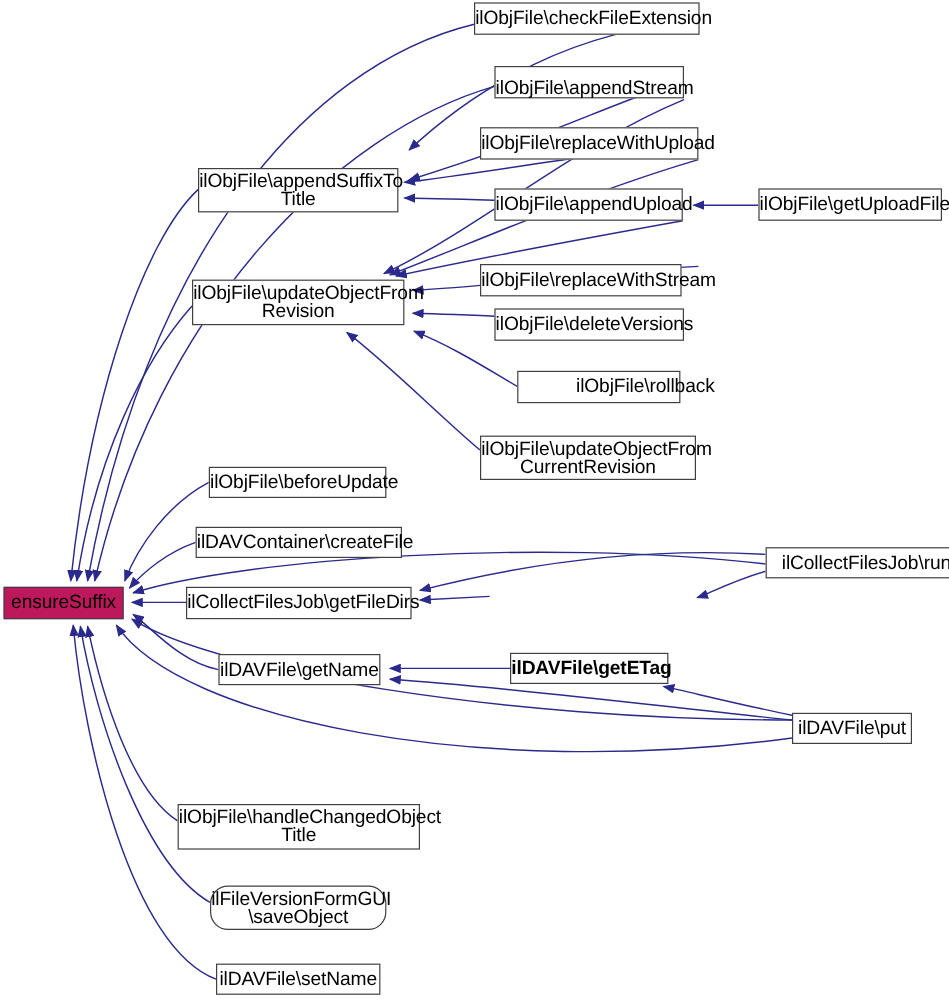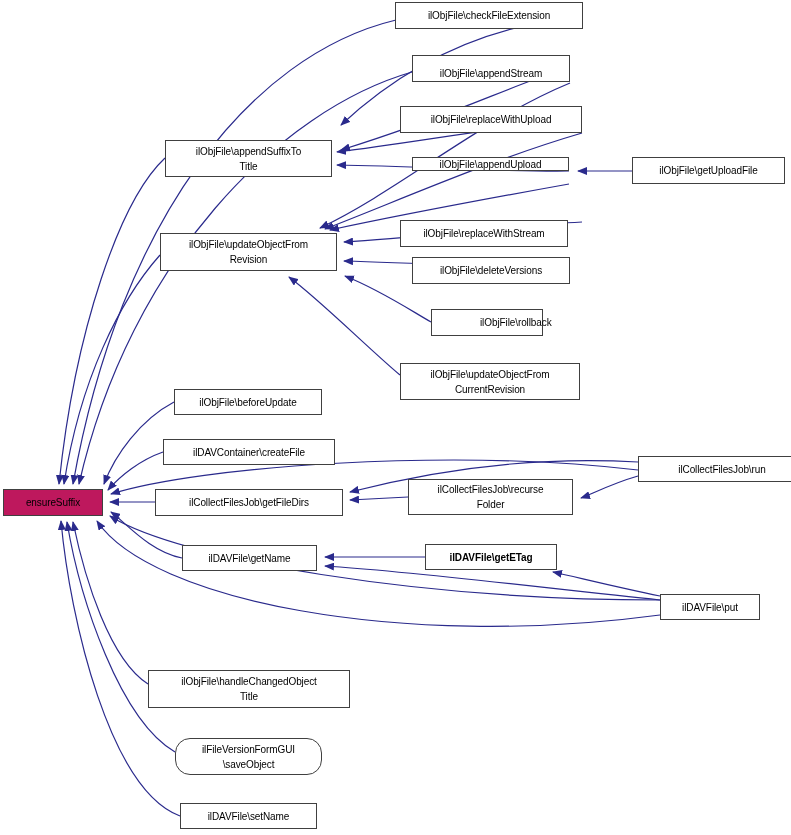--- a/index.html
+++ b/index.html
@@ -5,21 +5,21 @@
   html,body{margin:0;padding:0;background:#ffffff;}
   body{font-family:"Liberation Sans","DejaVu Sans",sans-serif;}
   #canvas{position:relative;width:791px;height:835px;background:#ffffff;overflow:hidden;}
   #edges{position:absolute;left:0;top:0;width:791px;height:835px;}
   .node{
     position:absolute;
     box-sizing:border-box;
     border:1px solid #404040;
     background:#ffffff;
     color:#000000;
-    font-size:10px;
+    font-size:16px;
     line-height:15px;
     display:flex;
     align-items:center;
     justify-content:center;
     text-align:center;
     white-space:pre-line;
     letter-spacing:-0.1px;
     z-index:5;
   }
   .node.root{
@@ -100,61 +100,57 @@
   </div>
 
   <div class="node" style="left:412px;top:55px;width:158px;height:27px;align-items:flex-end;">
     <span class="lbl">ilObjFile\appendStream</span>
   </div>
 
   <div class="node" style="left:400px;top:106px;width:182px;height:27px;">
     <span class="lbl">ilObjFile\replaceWithUpload</span>
   </div>
 
-  <div class="node" style="left:412px;top:157px;width:157px;height:14px;">
+  <div class="node" style="left:412px;top:157px;width:157px;height:27px;">
     <span class="lbl">ilObjFile\appendUpload</span>
   </div>
 
   <div class="node" style="left:632px;top:157px;width:153px;height:27px;">
     <span class="lbl">ilObjFile\getUploadFile</span>
   </div>
 
   <div class="node" style="left:400px;top:220px;width:168px;height:27px;">
     <span class="lbl">ilObjFile\replaceWithStream</span>
   </div>
 
   <div class="node" style="left:412px;top:257px;width:158px;height:27px;">
     <span class="lbl">ilObjFile\deleteVersions</span>
   </div>
 
-  <div class="node" style="left:431px;top:309px;width:112px;height:27px;padding-left:48px;">
+  <div class="node" style="left:431px;top:309px;width:136px;height:27px;padding-left:48px;">
     <span class="lbl">ilObjFile\rollback</span>
   </div>
 
   <div class="node" style="left:400px;top:363px;width:180px;height:37px;">
     <span class="lbl">ilObjFile\updateObjectFrom
 CurrentRevision</span>
   </div>
 
   <div class="node" style="left:174px;top:389px;width:148px;height:26px;">
     <span class="lbl">ilObjFile\beforeUpdate</span>
   </div>
 
   <div class="node" style="left:163px;top:439px;width:172px;height:26px;">
     <span class="lbl">ilDAVContainer\createFile</span>
   </div>
 
   <div class="node" style="left:155px;top:489px;width:188px;height:27px;">
     <span class="lbl">ilCollectFilesJob\getFileDirs</span>
   </div>
 
-  <div class="node" style="left:408px;top:479px;width:165px;height:36px;">
-    <span class="lbl">ilCollectFilesJob\recurse
-Folder</span>
-  </div>
 
   <div class="node" style="left:638px;top:456px;width:168px;height:26px;justify-content:center;">
     <span class="lbl">ilCollectFilesJob\run</span>
   </div>
 
   <div class="node" style="left:182px;top:545px;width:135px;height:26px;">
     <span class="lbl">ilDAVFile\getName</span>
   </div>
 
   <div class="node" style="left:425px;top:544px;width:132px;height:26px;font-weight:bold;">

